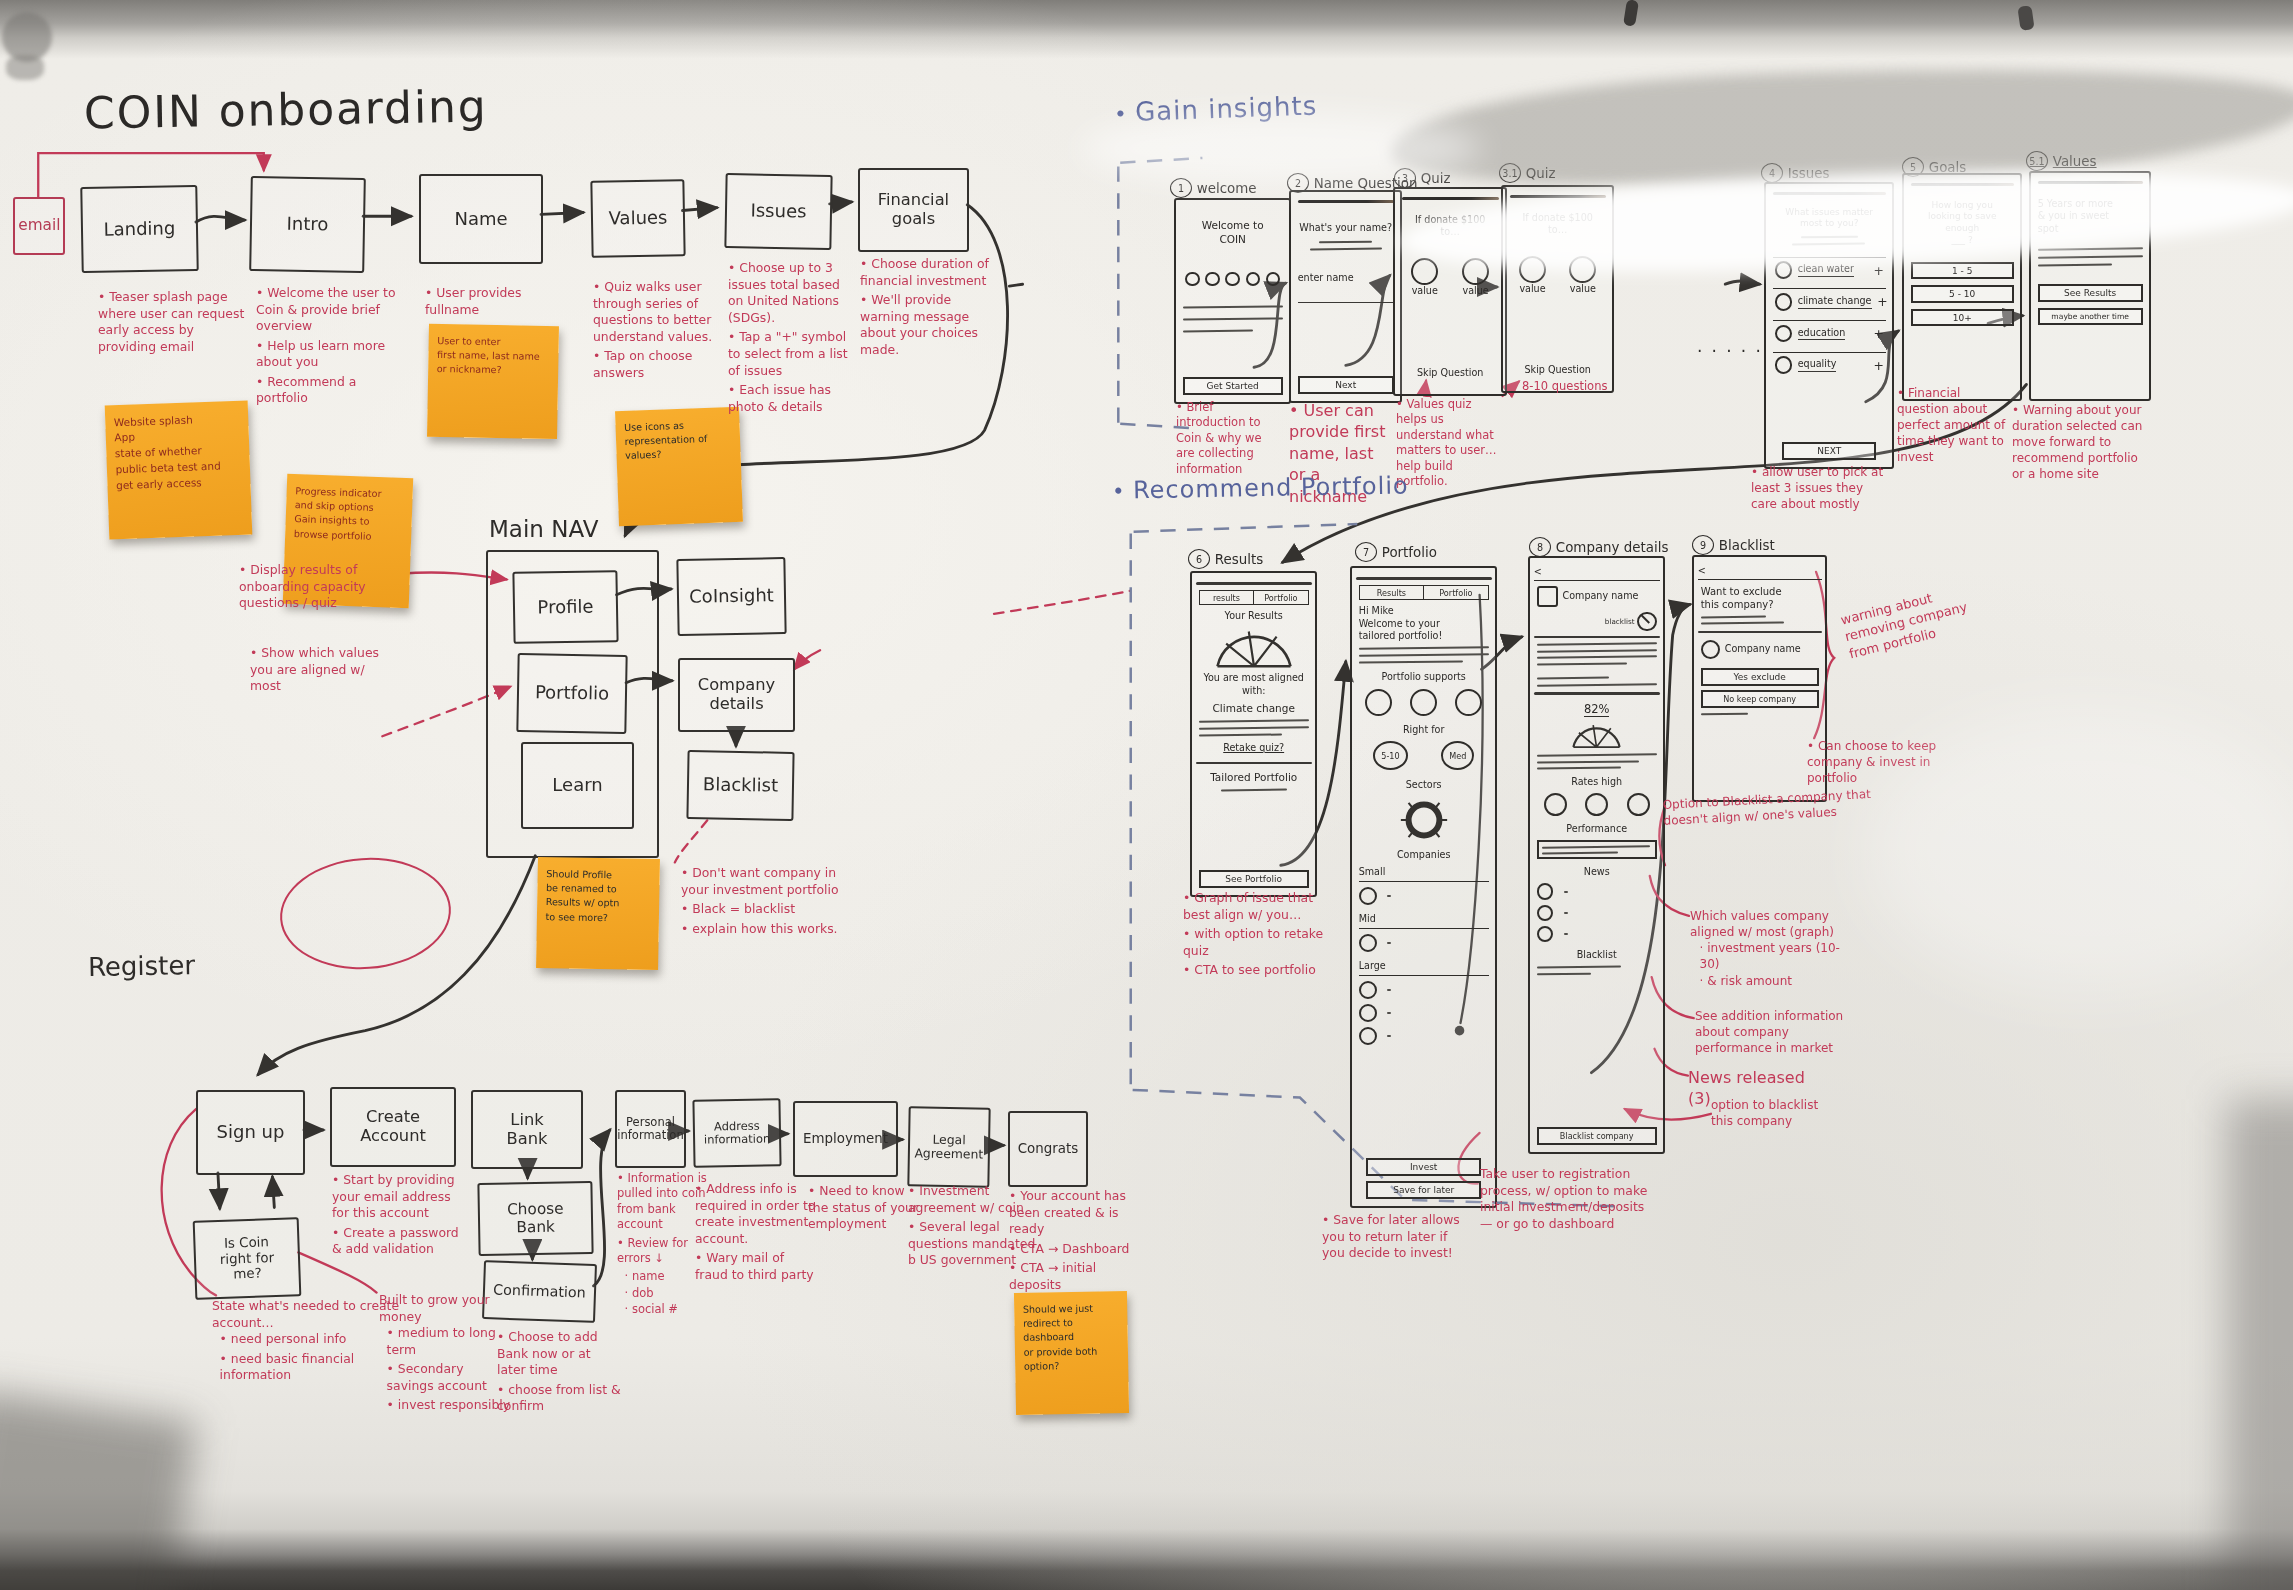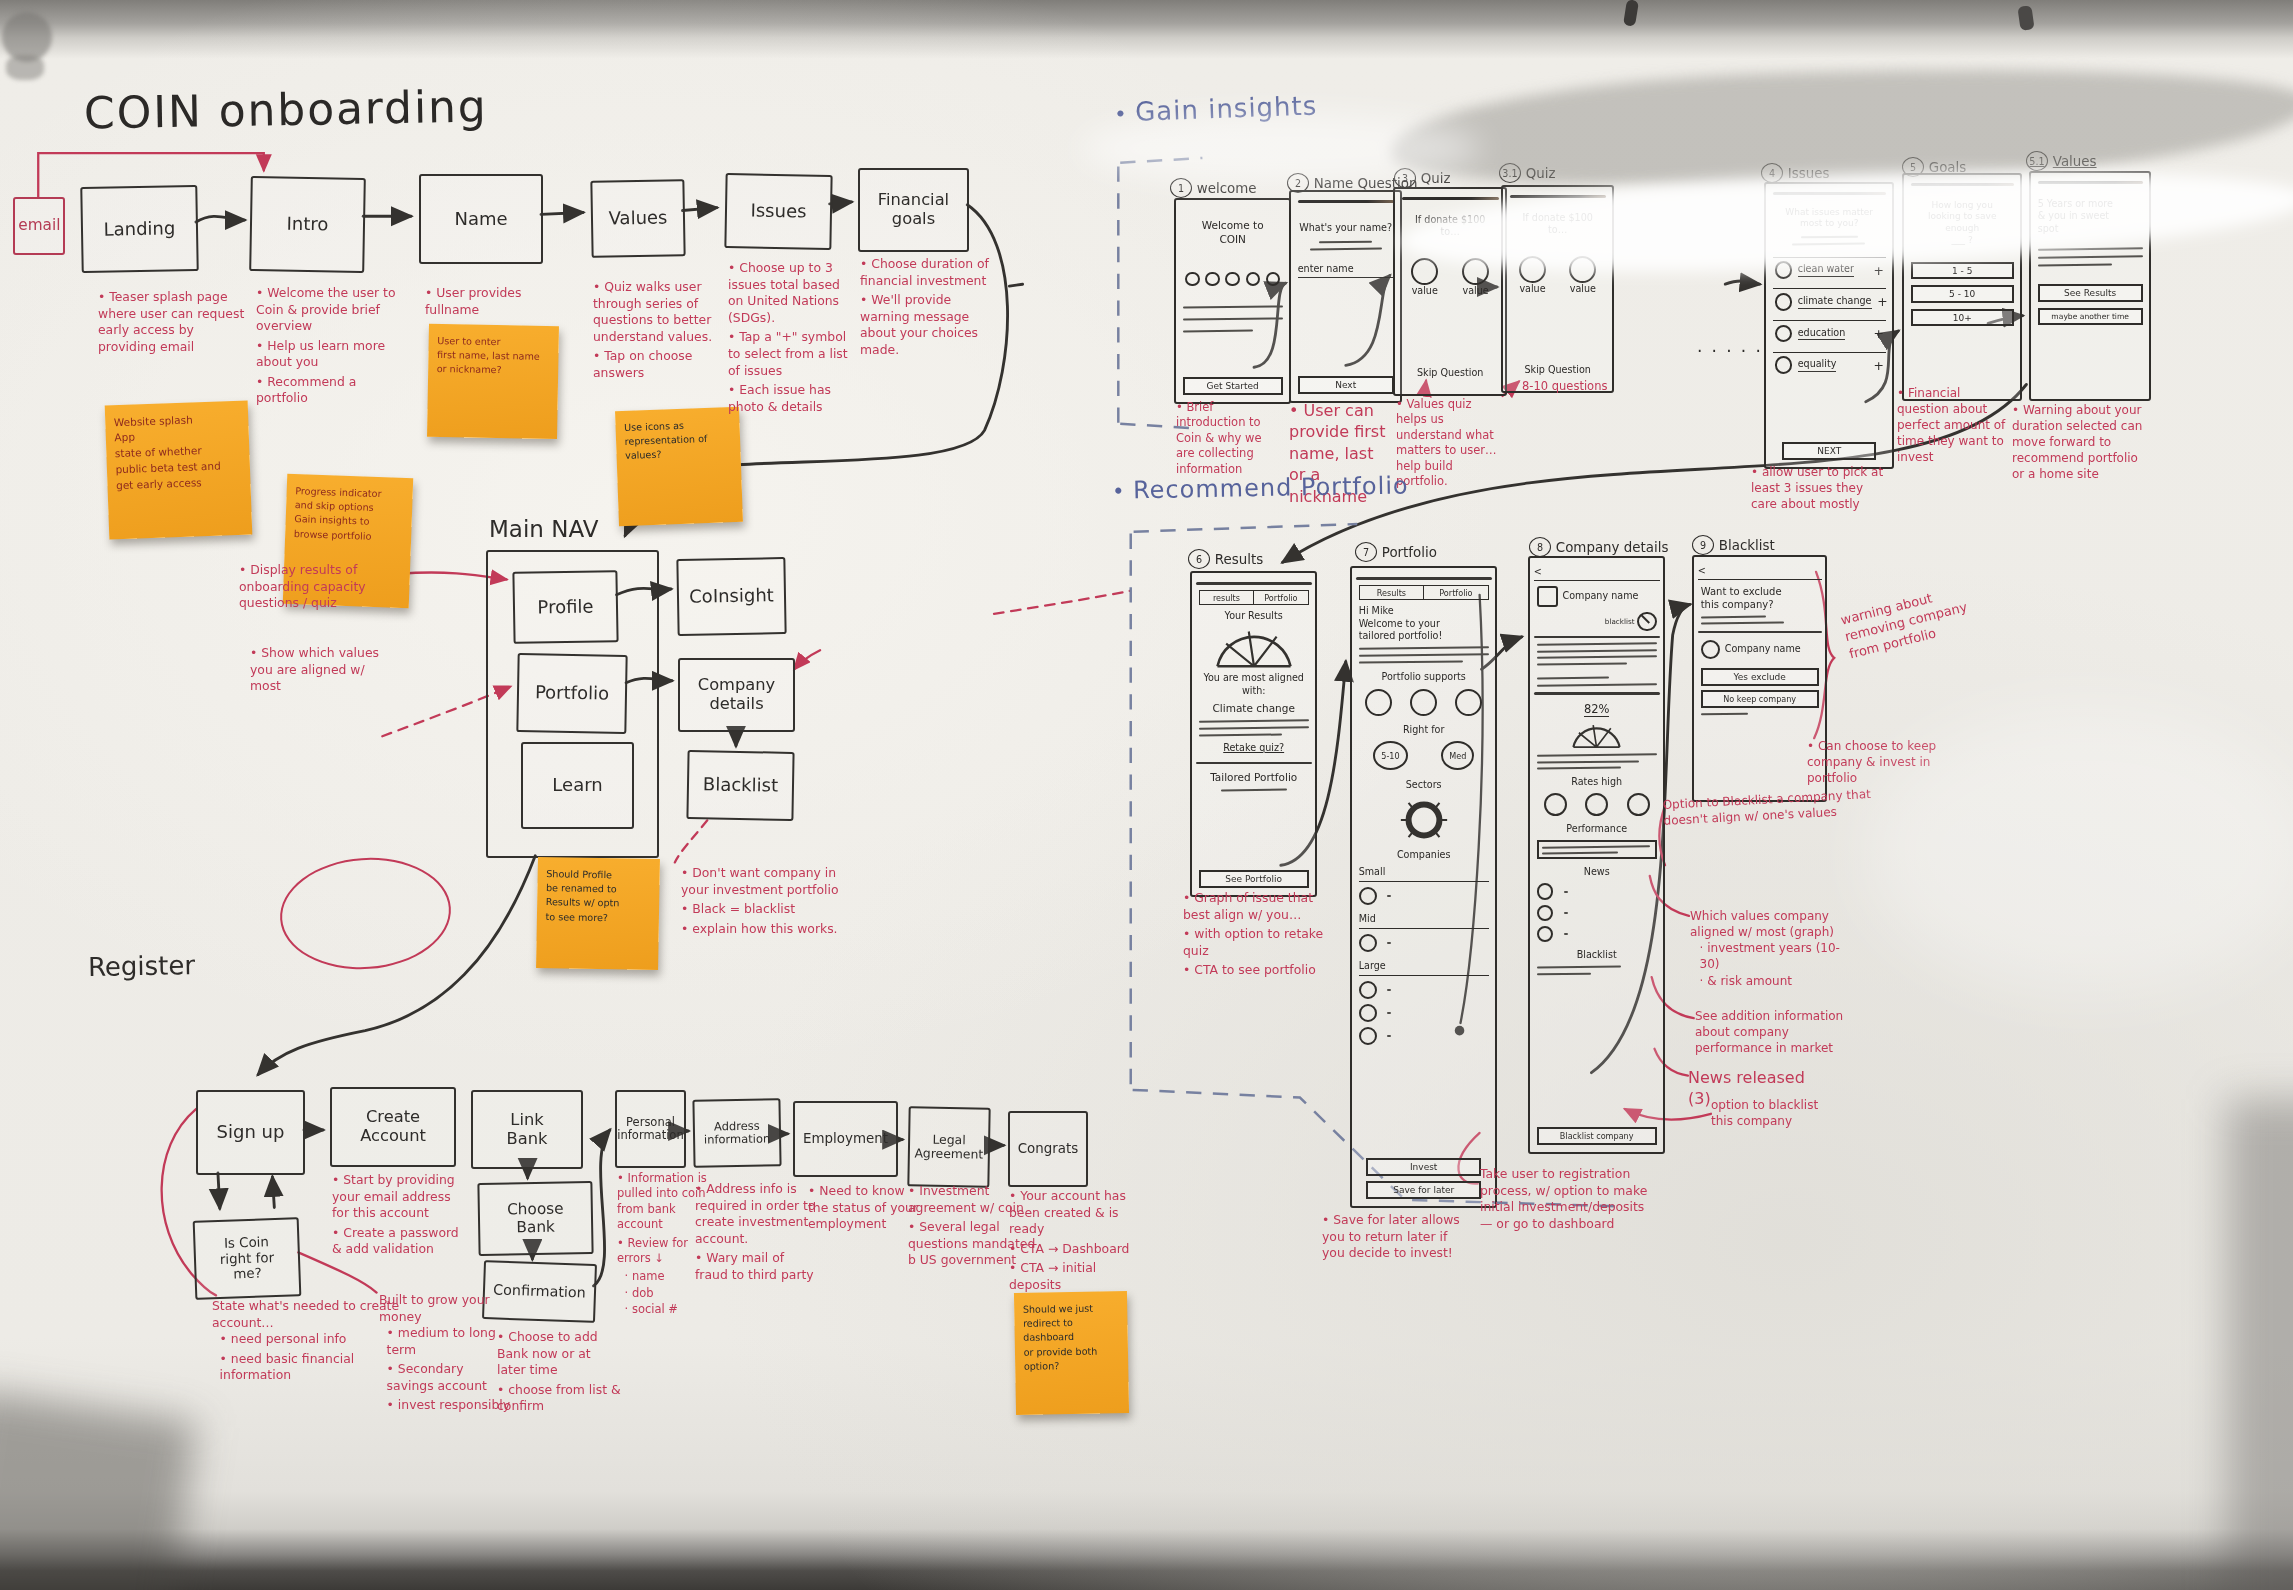--- a/index.html
+++ b/index.html
@@ -358,21 +358,21 @@
 
   <div class="lbl" style="left:1287px;top:173px;">
     <span class="n">2</span>
     <span>Name Question</span>
     </div>
   <div class="phone" style="left:1289px;top:190px;width:96px;height:194px;">
     <div class="pbar"></div>
     <div class="ptxt" style="margin-top:13.4px;">What's your name?</div>
     <div class="squig" style="width:55%;align-self:center;"></div>
       <div class="squig" style="width:75%;align-self:center;"></div>
-    <div class="ptxt left small" style="margin-top:7px;border-bottom:1.9px solid #3a3835;padding-bottom:2px;">enter name</div>
+    <div class="ptxt left small" style="margin-top:16px;border-bottom:1.9px solid #3a3835;padding-bottom:18px;">enter name</div>
     <div style="flex:1"></div>
     <div class="btn">Next</div>
     </div>
   <div class="note" style="left:1289px;top:400px;width:103px;font-size:16px;">
     <div class="b">User can provide first name, last or a nickname</div>
     </div>
 
   <div class="lbl" style="left:1394px;top:168px;">
     <span class="n">3</span>
     <span>Quiz</span>

